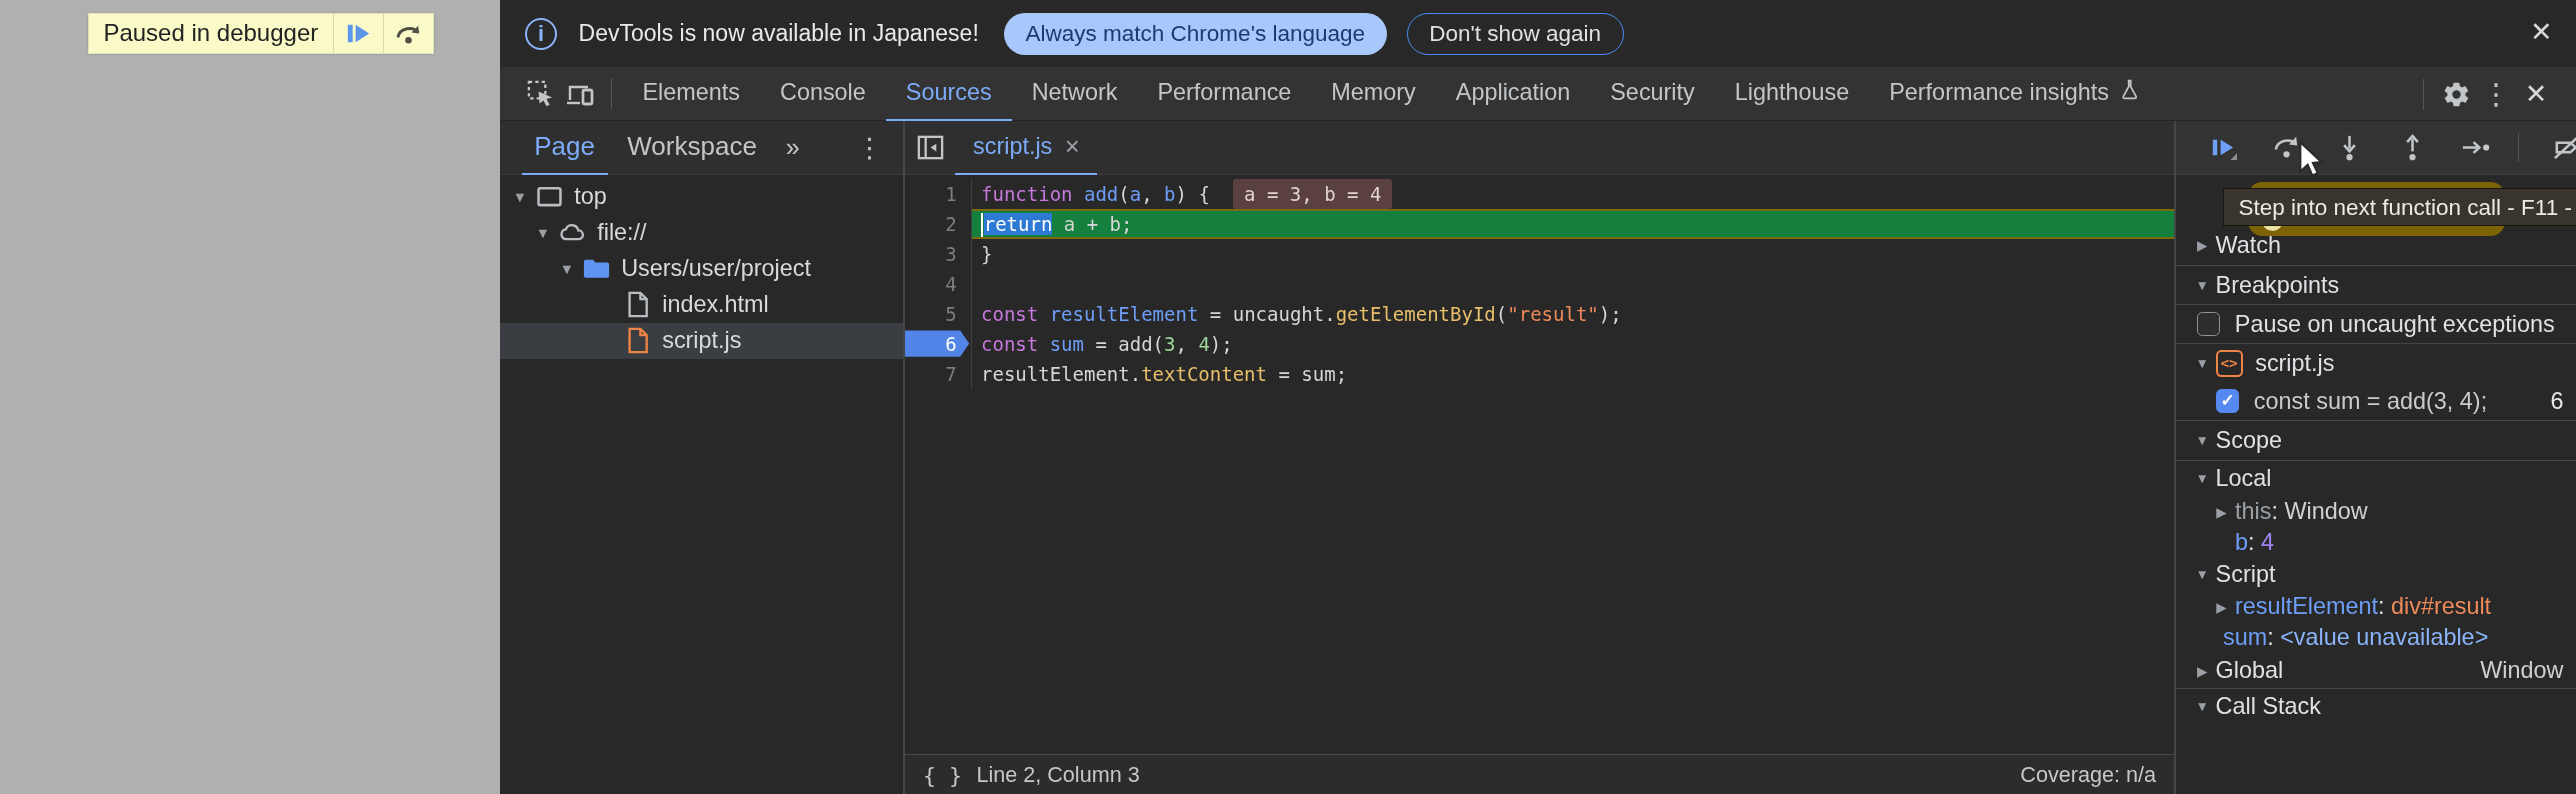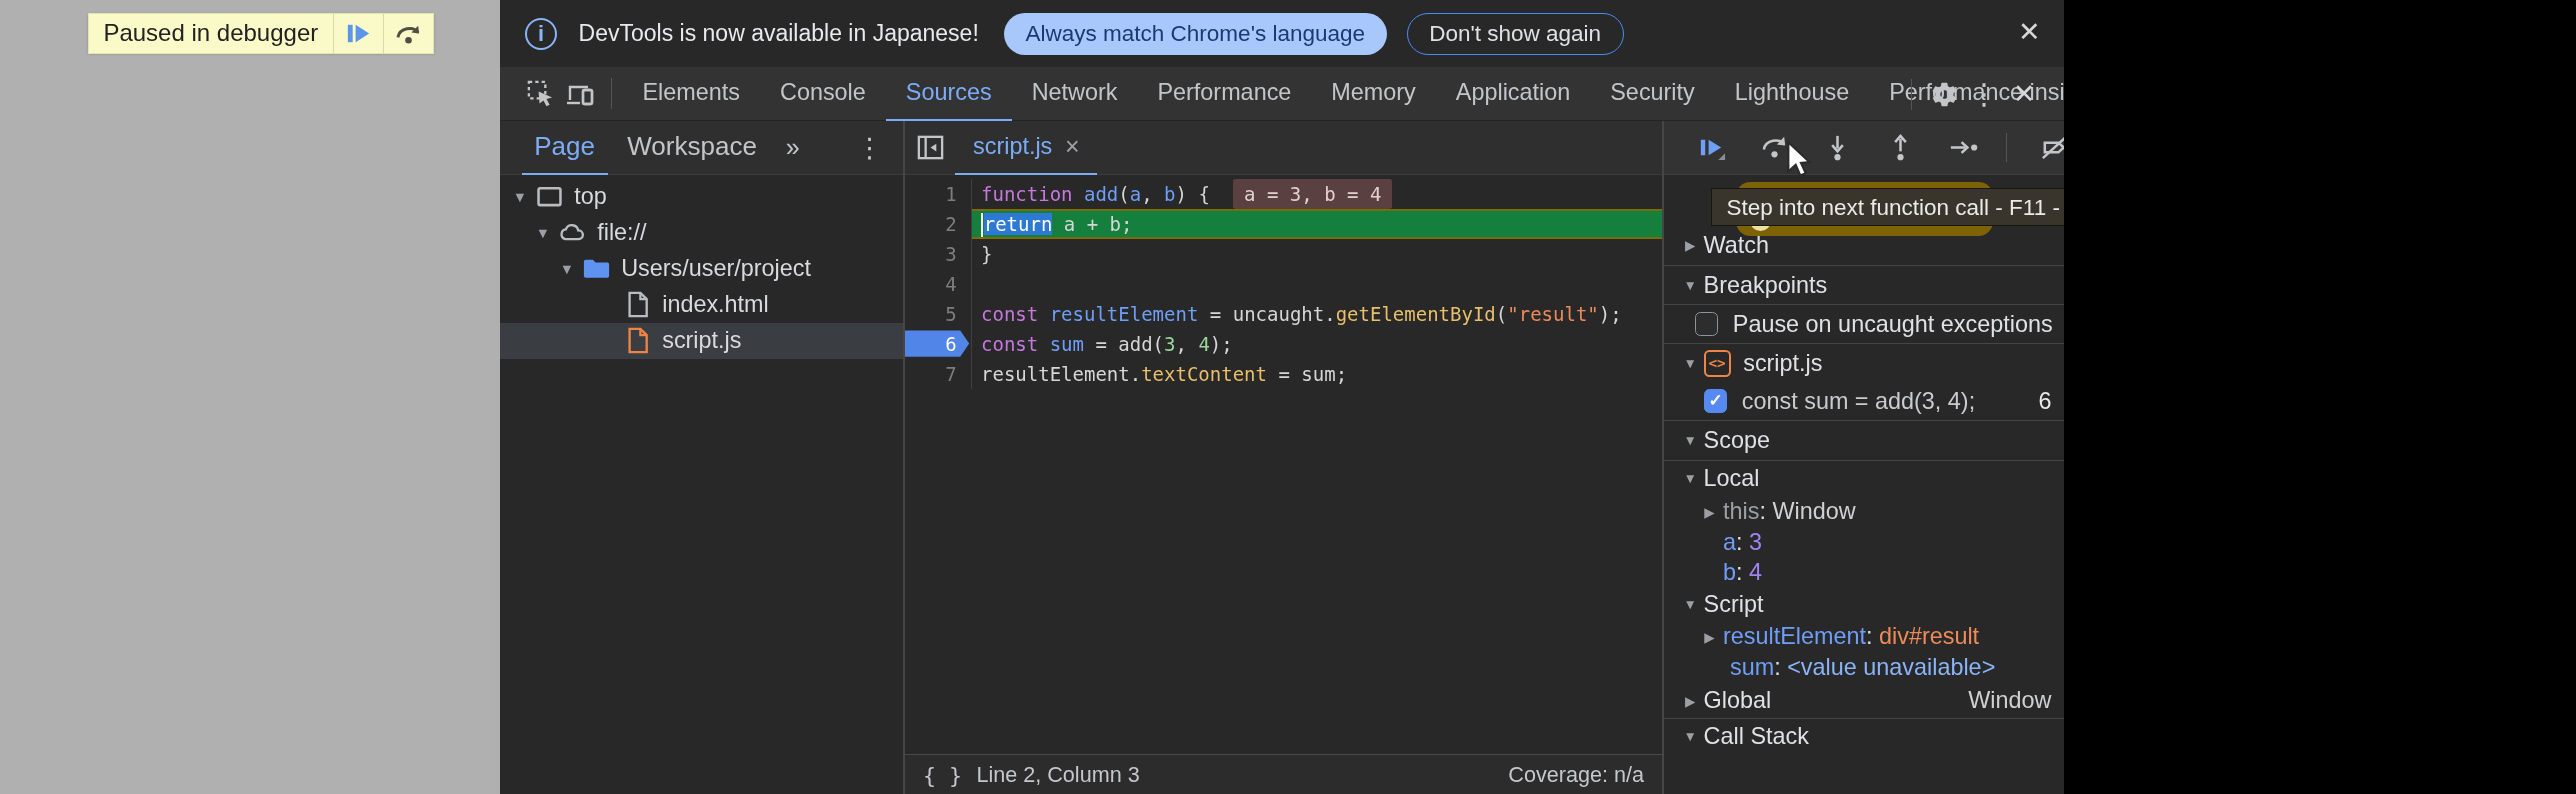--- a/index.html
+++ b/index.html
@@ -1,17 +1,17 @@
 <!DOCTYPE html>
 <html style="font-size:14.4px"><head>
 <meta charset="utf-8">
 <style>
   * { margin:0; padding:0; box-sizing:border-box; }
   body { font-family:"Liberation Sans", sans-serif; background:#000; }
-  #root { position:relative; width:2064px; height:795px; overflow:hidden; background:#b0b0b0; }
+  #root { position:relative; width:2576px; height:795px; overflow:hidden; background:#b0b0b0; }
 
   
   .paused-banner { position:absolute; left:88px; top:12.6px; height:41px; display:flex; align-items:stretch;
     background:#fafac8; border:0.9px solid #e3e3b8; box-shadow:0 0.9px 2.7px rgba(0,0,0,.18); }
   .paused-banner .pb-label { display:flex; align-items:center; padding:0 14.4px; font-size:24px; color:#222; }
   .paused-banner .pb-btn { display:flex; align-items:center; justify-content:center; width:50px; border-left:1.8px solid #d9d9a8; cursor:pointer; }
 
   
   .devtools { position:absolute; left:500px; top:0; right:0; bottom:0; background:#282828; color:#dfe1e5; }
 
@@ -369,21 +369,21 @@
               </div>
             </div>
             <div class="rrow" style="height: 40px; padding-left: 12.6px;">
               <span class="r-arrow">▶</span>
               <span class="r-label">Watch</span>
             </div>
             <div class="rrow divtop" style="height: 39px; padding-left: 12.6px;">
               <span class="r-arrow">▼</span>
               <span class="r-label">Breakpoints</span>
             </div>
-            <div class="rrow divtop" style="height: 39px; padding-left: 31px;">
+            <div class="rrow divtop" style="height: 39px; padding-left: 21px;">
               <span class="cbox"></span>
               <span class="r-label">Pause on uncaught exceptions</span>
             </div>
             <div class="rrow divtop" style="height: 39px; padding-left: 12.6px;">
               <span class="r-arrow">▼</span>
               <span class="sjs-icon">&lt;&gt;</span>
               <span class="r-label">script.js</span>
             </div>
             <div class="rrow" style="height: 38px; padding-left: 40px;">
               <span class="cbox checked">✓</span>
@@ -397,35 +397,31 @@
             <div class="rrow divtop" style="height: 36px; padding-left: 12.6px;">
               <span class="r-arrow">▼</span>
               <span class="r-label">Local</span>
             </div>
             <div class="rrow" style="height: 31px; padding-left: 32px;">
               <span class="r-arrow">▶</span>
               <span class="r-label"><span class="v-dim">this</span><span class="v-pl">: </span><span class="v-win">Window</span></span>
             </div>
             <div class="rrow" style="height: 30px; padding-left: 32px;">
               <span class="r-arrow"></span>
-              <span class="r-label"><span class="v-name">a</span><span class="v-pl">: </span><span class="v-num">3</span></span>
-            </div>
-            <div class="rrow" style="height: 30px; padding-left: 32px;">
-              <span class="r-arrow"></span>
               <span class="r-label"><span class="v-name">b</span><span class="v-pl">: </span><span class="v-num">4</span></span>
             </div>
             <div class="rrow" style="height: 34px; padding-left: 12.6px;">
               <span class="r-arrow">▼</span>
               <span class="r-label">Script</span>
             </div>
             <div class="rrow" style="height: 31px; padding-left: 32px;">
               <span class="r-arrow">▶</span>
               <span class="r-label"><span class="v-name">resultElement</span><span class="v-pl">: </span><span class="v-orange">div#result</span></span>
             </div>
-            <div class="rrow" style="height: 31px; padding-left: 39px;">
+            <div class="rrow" style="height: 31px; padding-left: 20px;">
               <span class="r-arrow"></span>
               <span class="r-label"><span class="v-name">sum</span><span class="v-pl">: </span><span class="v-lblue">&lt;value unavailable&gt;</span></span>
             </div>
             <div class="rrow" style="height: 35px; padding-left: 12.6px;">
               <span class="r-arrow">▶</span>
               <span class="r-label">Global</span>
               <span class="r-right">Window</span>
             </div>
             <div class="rrow divtop" style="height: 35px; padding-left: 12.6px;">
               <span class="r-arrow">▼</span>

